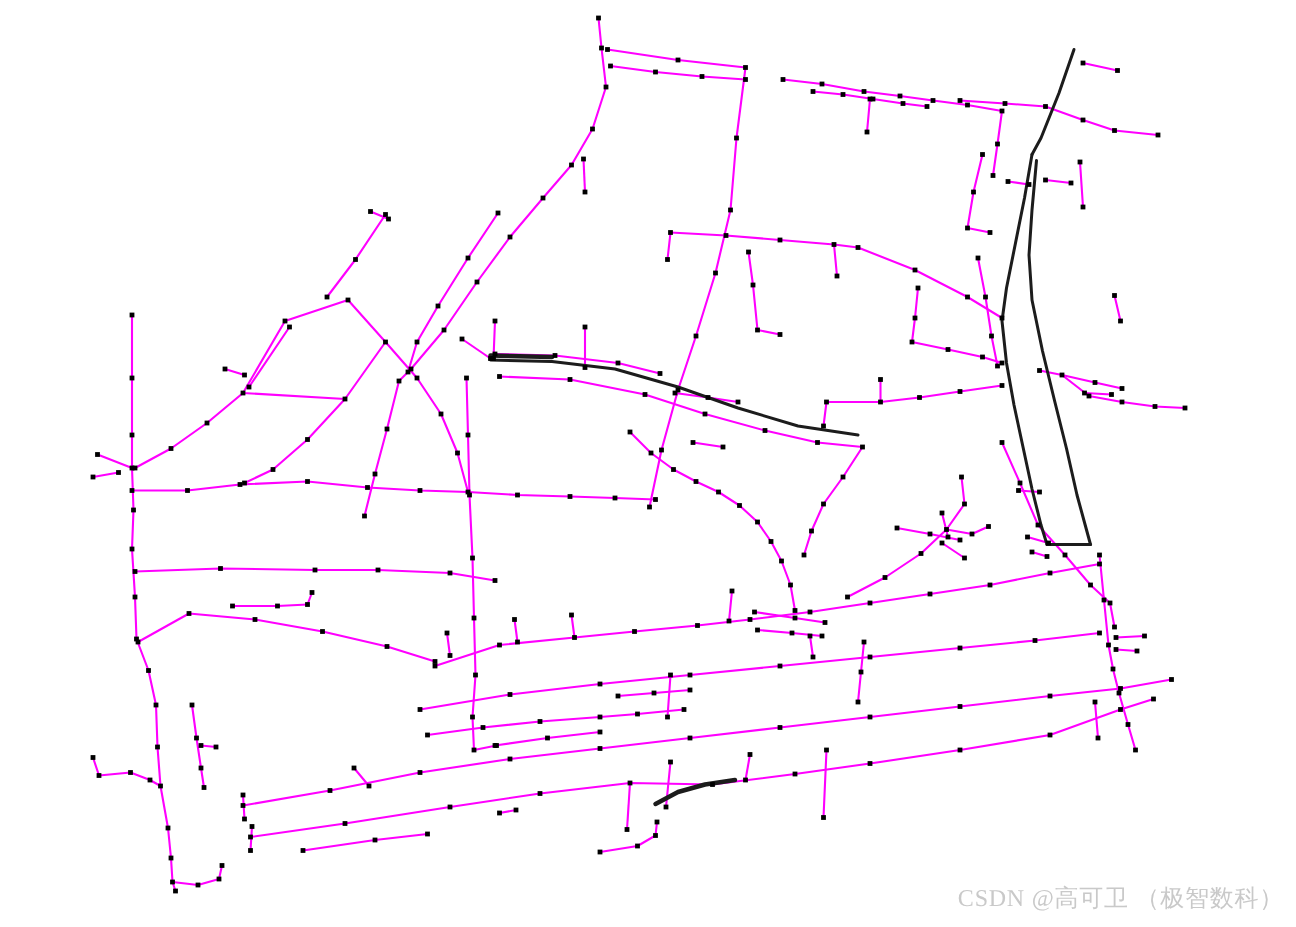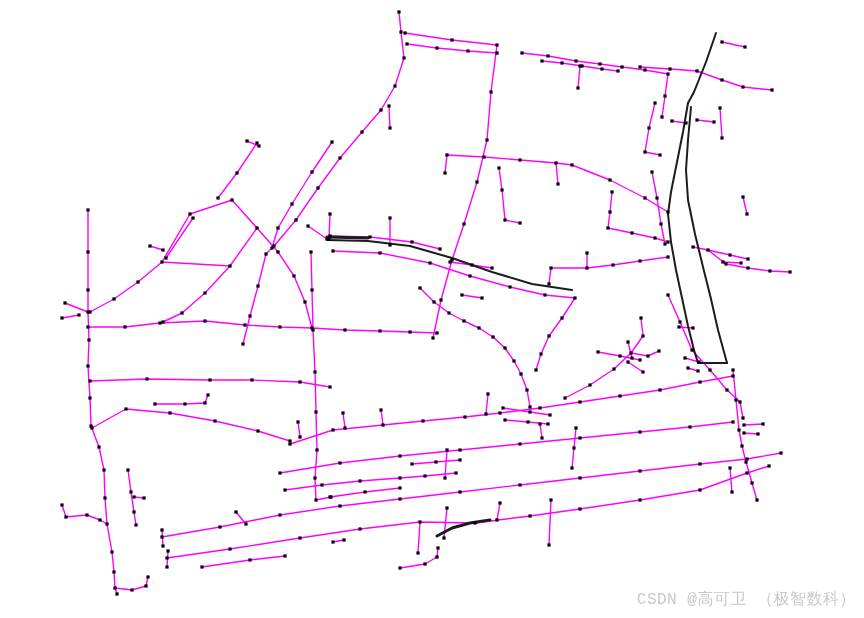--- a/index.html
+++ b/index.html
@@ -1,17 +1,17 @@
 <!DOCTYPE html>
 <html><head>
 <meta charset="utf-8">
 <style>
   html,body{margin:0;padding:0;background:#ffffff;}
   #stage{position:relative;width:864px;height:618px;background:#ffffff;overflow:hidden;
-         font-family:Liberation Mono, monospace;}
+         font-family:Liberation Serif, serif;}
   #net{position:absolute;left:0;top:0;}
   .edge{fill:none;stroke-linecap:round;stroke-linejoin:round;}
   #wm{position:absolute;right:8px;bottom:8px;font-size:16px;letter-spacing:0.5px;
       user-select:none;white-space:nowrap;}
 </style>
 </head>
 <body>
 
 <div id="stage">
   <svg id="net" width="864" height="618" viewBox="0 0 864 618" xmlns="http://www.w3.org/2000/svg" style="background: rgb(255, 255, 255);">

